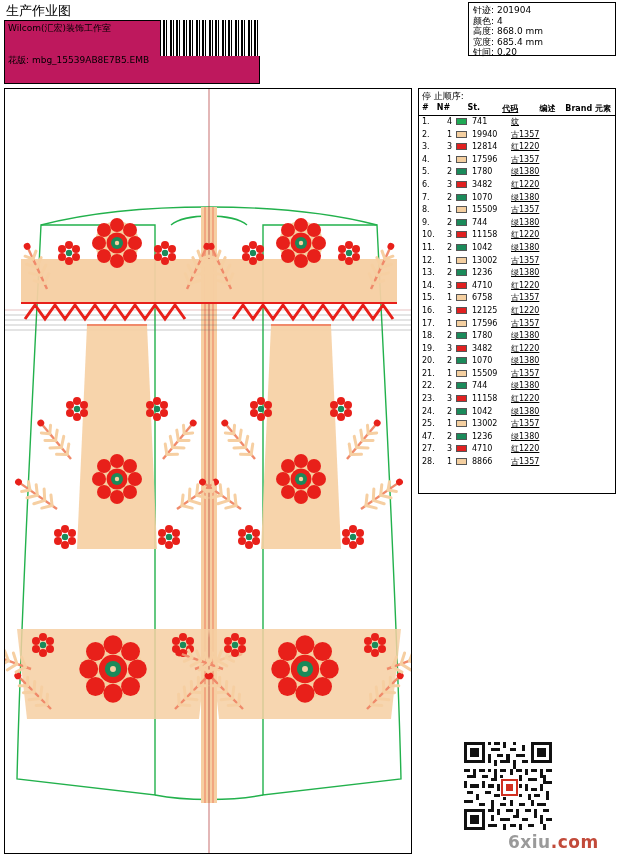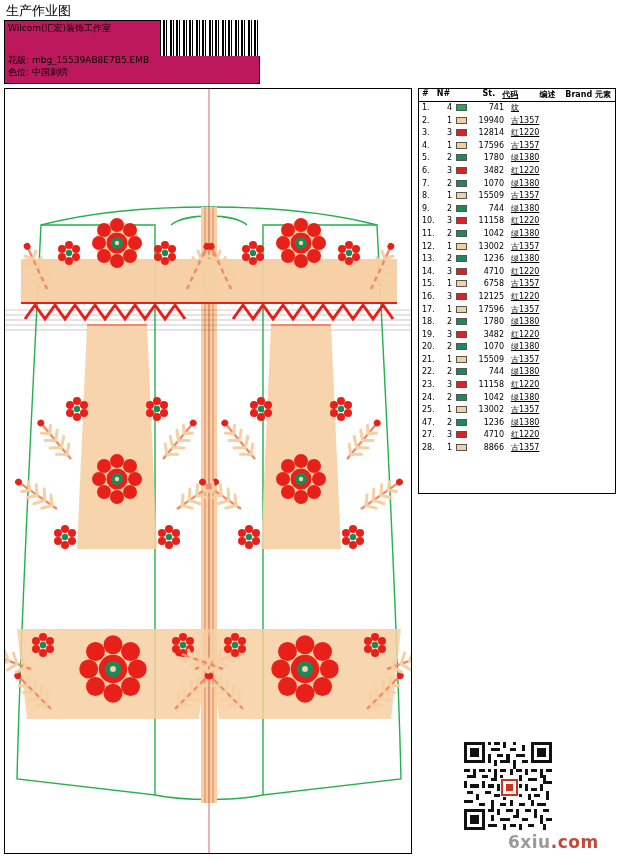--- a/index.html
+++ b/index.html
@@ -75,21 +75,21 @@
   }
   .list-head {
     display: flex; padding: 0 3px; font-size: 8px; font-weight: bold;
     border-bottom: 1px solid #000;
     padding-bottom: 1px;
   }
   .list-head span, .row span { display: inline-block; }
   .c-idx   { width: 17px; }
   .c-no    { width: 17px; text-align: right; padding-right:4px;}
   .c-sw    { width: 16px; }
-  .c-st    { width: 36px; text-align: right; padding-right: 4px;}
+  .c-st    { width: 36px; padding-right: 4px;}
   .c-code  { width: 46px; padding-left: 3px; text-decoration: underline;}
   .c-brand { width: 54px; }
   .row {
     display: flex; align-items: center;
     height: 12.6px; padding: 0 3px;
     line-height: 12.6px;
   }
   .swatch {
     display: inline-block;
     width: 11px; height: 7px;
@@ -119,28 +119,46 @@
 
   <div class="hdr-title">生产作业图</div>
 
   <div class="hdr-box">
     <div class="hdr-line" style="padding-top:1px;">Wilcom(汇宏)装饰工作室</div>
     <div style="height:20px;"></div>
     <div class="hdr-line">
       <span>花版:</span>
       <span>mbg_15539AB8E7B5.EMB</span>
     </div>
-    <div class="hdr-line">
-      <span>色位:</span>
-      <span>中国刺绣</span>
+  </div>
+
+  <div class="barcode"></div>
+
+  <div class="info-box">
+    <div>
+      <span>针迹:</span>
+      <span>201904</span>
+    </div>
+    <div>
+      <span>颜色:</span>
+      <span>4</span>
+    </div>
+    <div>
+      <span>高度:</span>
+      <span>868.0 mm</span>
+    </div>
+    <div>
+      <span>宽度:</span>
+      <span>685.4 mm</span>
+    </div>
+    <div>
+      <span>针间:</span>
+      <span>0.20</span>
     </div>
   </div>
-
-  <div class="barcode"></div>
-
 
   <div class="design-frame">
     <svg class="art" viewBox="0 0 408 766">
       <defs>
         <g id="leafspray">
           <path d="M0,0 L0,-46" stroke="#f08a6a" stroke-width="2.4" fill="none"></path>
           <g stroke="#f6cfa2" stroke-width="3" stroke-linecap="round">
             <path d="M0,-6 L-8,-13"></path>
               <path d="M0,-6 L8,-13"></path>
             <path d="M0,-15 L-9,-22"></path>
@@ -268,20 +286,21 @@
           <use href="#leafspray" transform="translate(-82,20) rotate(-70)"></use>
           <use href="#leafspray" transform="translate(82,20) rotate(70)"></use>
           <use href="#smallflower" transform="translate(-70,-4)"></use>
           <use href="#smallflower" transform="translate(70,-4)"></use>
         </g>
       </g>
     </svg>
   </div>
 
   <div class="list-panel">
+    <div class="list-title">停 止顺序:</div>
     <div class="list-head">
       <span class="c-idx">#</span>
       <span class="c-no">N#</span>
       <span class="c-sw"></span>
       <span class="c-st">St.</span>
       <span class="c-code">代码</span>
       <span style="width:30px">编述</span>
       <span class="c-brand">Brand 元素</span>
     </div>
     <div id="rows-container">

